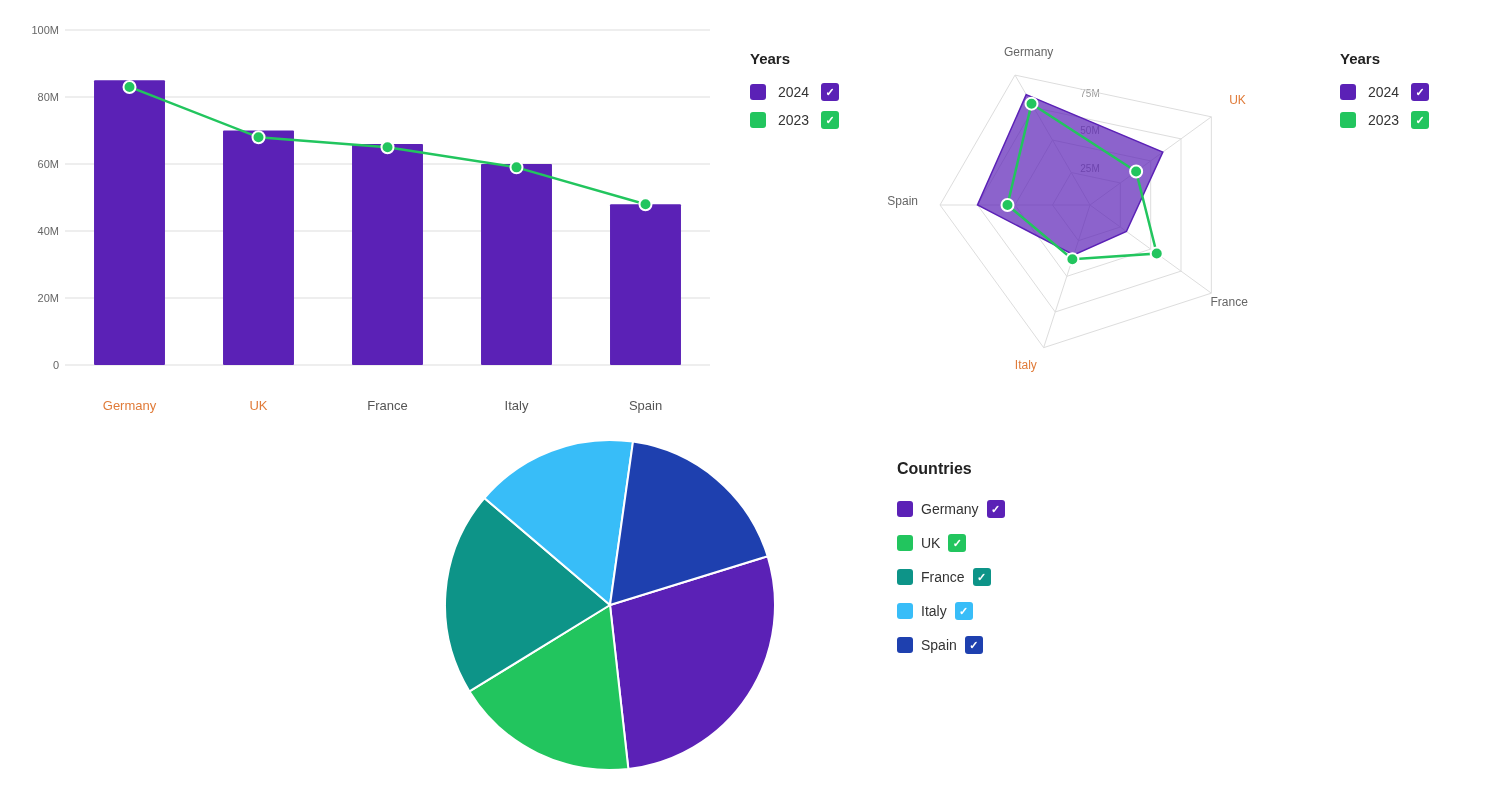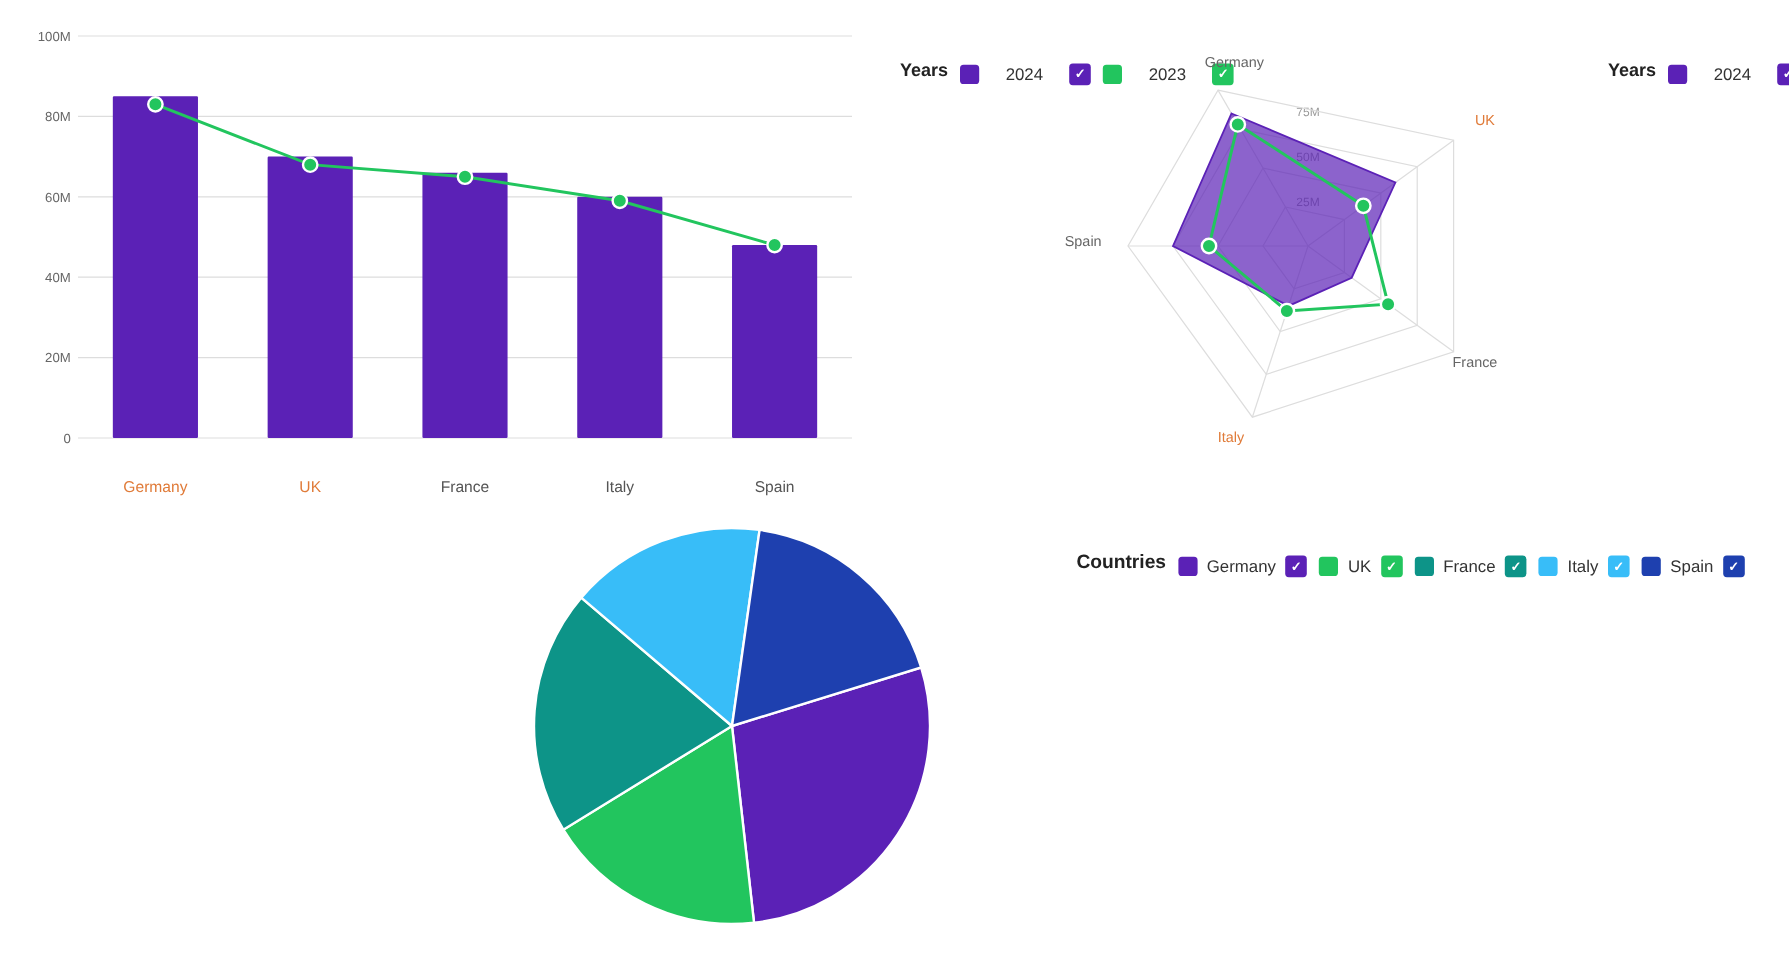--- a/index.html
+++ b/index.html
@@ -6,23 +6,23 @@
     body {
       background: #fff;
       font-family: 'Segoe UI', Arial, sans-serif;
       width: 1491px;
       height: 796px;
       overflow: hidden;
       position: relative;
     }
 
     
-    .legend { display: flex; flex-direction: row; gap: 10px; }
+    .legend { display: flex; flex-direction: column; gap: 10px; }
     .legend-title { font-size: 15px; font-weight: 600; color: #222; margin-bottom: 6px; }
-    .legend-item { display: flex; align-items: center; gap: 22px; font-size: 14px; color: #333; }
+    .legend-item { display: flex; align-items: center; gap: 12px; font-size: 14px; color: #333; }
     .legend-swatch { width: 16px; height: 16px; border-radius: 3px; flex-shrink: 0; }
     .legend-check {
       width: 18px; height: 18px; border-radius: 3px;
       display: flex; align-items: center; justify-content: center;
       color: #fff; font-size: 11px; font-weight: bold; flex-shrink: 0;
     }
 
     
     #bar-chart-area {
       position: absolute;

